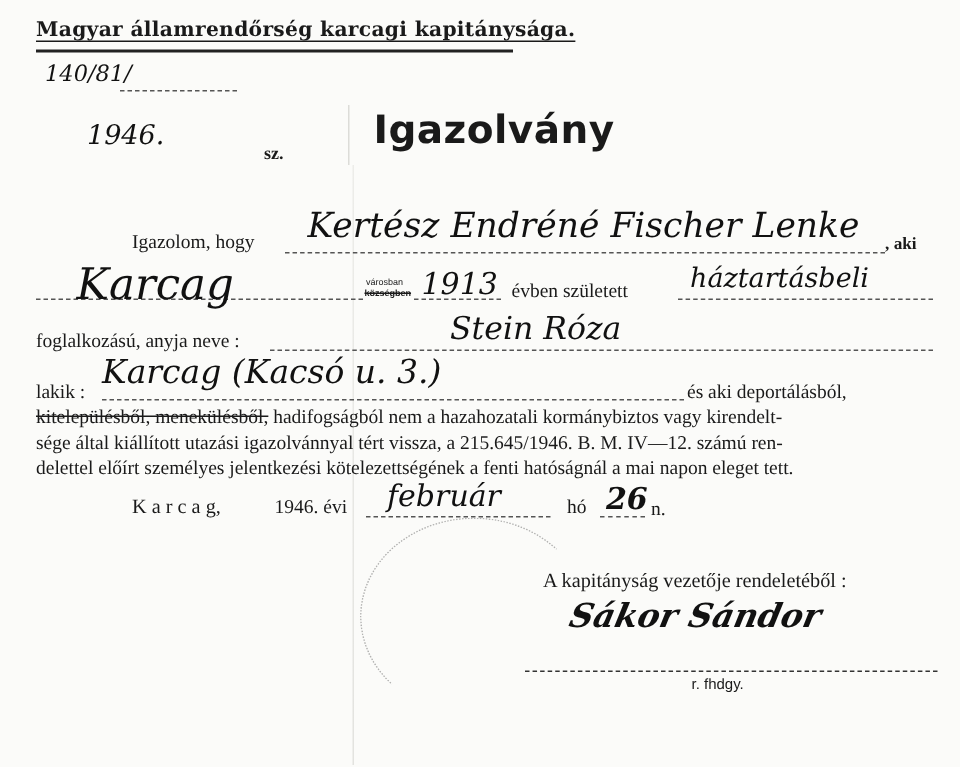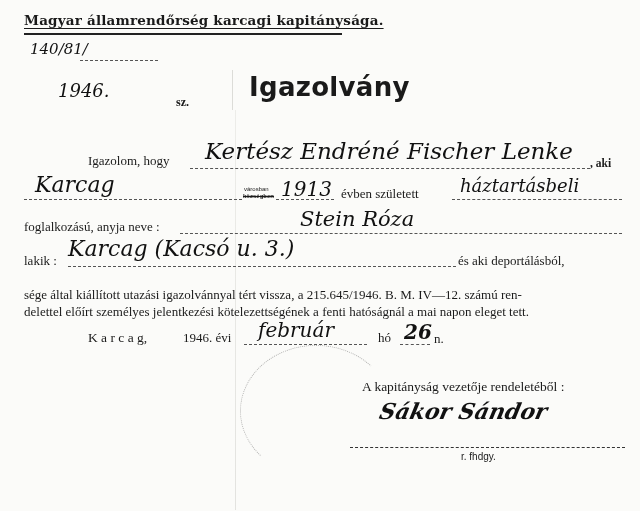--- a/index.html
+++ b/index.html
@@ -65,38 +65,42 @@
   <div class="hand" style="left:58px;top:80px;font-size:18px;">1946.</div>
 
   <div class="abs title">Igazolvány</div>
 
   <div class="abs body-text" style="left:88px;top:153px;">Igazolom, hogy</div>
   <div class="dots" style="left:190px;top:168px;width:400px;"></div>
   <div class="hand" style="left:205px;top:138px;font-size:23px;">Kertész Endréné Fischer Lenke</div>
   <div class="abs body-text" style="left:590px;top:157px;font-weight:bold;font-size:11.5px;">, aki</div>
 
   <div class="dots" style="left:24px;top:199px;width:218px;"></div>
-  <div class="hand" style="left:35px;top:172px;font-size:22px;">Karcag</div>
+  <div class="hand" style="left:51px;top:172px;font-size:29px;">Karcag</div>
   <div class="abs small" style="left:244px;top:186px;">városban</div>
   <div class="abs small strike" style="left:243px;top:193px;font-weight:bold;">községben</div>
   <div class="dots" style="left:276px;top:199px;width:58px;"></div>
   <div class="hand" style="left:281px;top:177px;font-size:20px;">1913</div>
   <div class="abs body-text" style="left:341px;top:186px;">évben született</div>
   <div class="dots" style="left:452px;top:199px;width:170px;"></div>
   <div class="hand" style="left:460px;top:175px;font-size:18px;">háztartásbeli</div>
 
   <div class="abs body-text" style="left:24px;top:219px;">foglalkozású, anyja neve :</div>
   <div class="dots" style="left:180px;top:233px;width:442px;"></div>
   <div class="hand" style="left:300px;top:207px;font-size:21px;">Stein Róza</div>
 
   <div class="abs body-text" style="left:24px;top:253px;">lakik :</div>
   <div class="dots" style="left:68px;top:266px;width:388px;"></div>
   <div class="hand" style="left:68px;top:236px;font-size:22px;">Karcag (Kacsó u. 3.)</div>
   <div class="abs body-text" style="left:458px;top:253px;">és aki deportálásból,</div>
 
+  <div class="abs body-text" style="left:24px;top:270px;">
+    <span class="strike">kitelepülésből, menekülésből,</span>
+    <span>hadifogságból nem a hazahozatali kormánybiztos vagy kirendelt-</span>
+  </div>
   <div class="abs body-text" style="left:24px;top:287px;">sége által kiállított utazási igazolvánnyal tért vissza, a 215.645/1946. B. M. IV—12. számú ren-</div>
   <div class="abs body-text" style="left:24px;top:304px;">delettel előírt személyes jelentkezési kötelezettségének a fenti hatóságnál a mai napon eleget tett.</div>
 
   <div class="abs body-text" style="left:88px;top:330px;font-size:13.5px;">K a r c a g,</div>
   <div class="abs body-text" style="left:183px;top:330px;">1946. évi</div>
   <div class="dots" style="left:244px;top:344px;width:123px;"></div>
   <div class="hand" style="left:258px;top:318px;font-size:20px;">február</div>
   <div class="abs body-text" style="left:378px;top:330px;">hó</div>
   <div class="dots" style="left:400px;top:344px;width:30px;"></div>
   <div class="hand" style="left:404px;top:320px;font-size:20px;font-weight:bold;">26</div>

